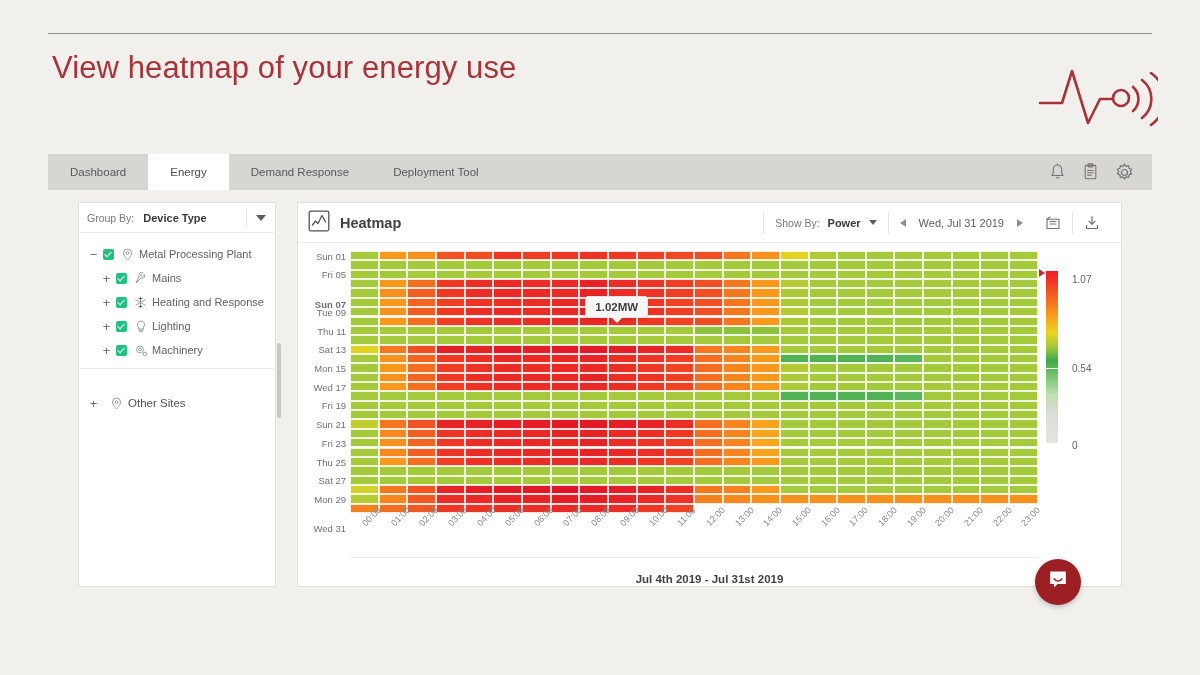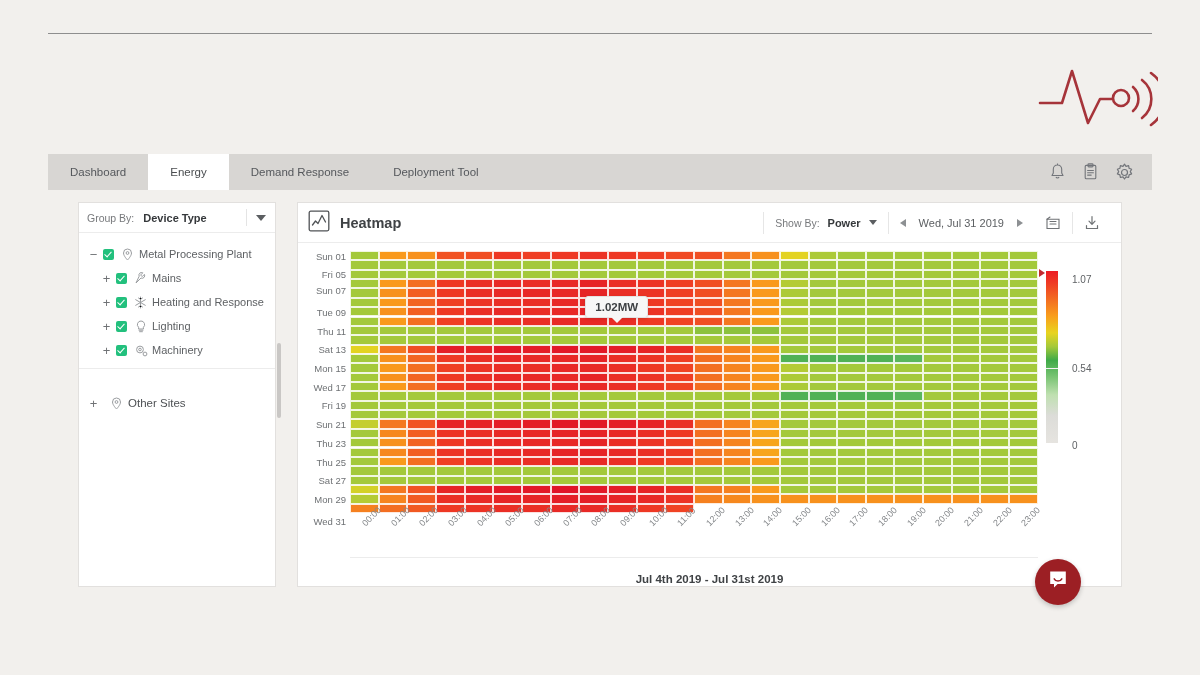--- a/index.html
+++ b/index.html
@@ -141,20 +141,21 @@
     border-radius: 50%; background: #9c1f24; display: flex; align-items: center; justify-content: center;
     box-shadow: 0 2px 5px rgba(0,0,0,0.22);
   }
 </style>
 </head>
 <body>
 
 <div class="slide">
 
   <div class="top-rule"></div>
+  <div class="slide-title">View heatmap of your energy use</div>
 
   <div class="brand-logo">
     <svg width="122" height="70" viewBox="0 0 122 70">
       <path d="M4 46 L26 46 L36 14 L52 66 L64 42 L76 42" fill="none" stroke="#a6343a" stroke-width="2.6" stroke-linejoin="round" stroke-linecap="round"></path>
       <circle cx="85" cy="41" r="8" fill="none" stroke="#a6343a" stroke-width="2.6"></circle>
       <path d="M97 30 A16 16 0 0 1 97 54" fill="none" stroke="#a6343a" stroke-width="2.6" stroke-linecap="round"></path>
       <path d="M106 23 A24 24 0 0 1 106 61" fill="none" stroke="#a6343a" stroke-width="2.6" stroke-linecap="round"></path>
       <path d="M115 16 A32 32 0 0 1 115 68" fill="none" stroke="#a6343a" stroke-width="2.6" stroke-linecap="round"></path>
     </svg>
   </div>
@@ -314,33 +315,33 @@
                   <path d="M2.5 10.5 V13.5 H13.5 V10.5" fill="none" stroke="#6f7275" stroke-width="1.2" stroke-linecap="round"></path>
                 </svg>
             </div>
           </div>
         </div>
 
         <div class="plot">
           <div class="ylabels" id="ylabels">
               <div class="ylab" style="top: 4.67857px;">Sun 01</div>
               <div class="ylab" style="top: 23.3929px;">Fri 05</div>
-              <div class="ylab" style="top: 39px;">Sun 07</div>
+              <div class="ylab" style="top: 53px; font-weight: bold;">Sun 07</div>
               <div class="ylab" style="top: 60.8214px;">Tue 09</div>
               <div class="ylab" style="top: 79.5357px;">Thu 11</div>
               <div class="ylab" style="top: 98.25px;">Sat 13</div>
               <div class="ylab" style="top: 116.964px;">Mon 15</div>
               <div class="ylab" style="top: 135.679px;">Wed 17</div>
               <div class="ylab" style="top: 154.393px;">Fri 19</div>
               <div class="ylab" style="top: 173.107px;">Sun 21</div>
-              <div class="ylab" style="top: 191.821px;">Thu 23</div>
+              <div class="ylab" style="top: 191.821px;">Fri 23</div>
               <div class="ylab" style="top: 210.536px;">Thu 25</div>
               <div class="ylab" style="top: 229.25px;">Sat 27</div>
               <div class="ylab" style="top: 247.964px;">Mon 29</div>
-              <div class="ylab" style="top: 270px;">Wed 31</div>
+              <div class="ylab" style="top: 277px;">Wed 31</div>
             </div>
           <div class="grid" id="grid">
               <div class="hm-row" style="top: 0px; height: 9.35714px;">
                 <div class="hm-cell" style="width: 28.6667px; background: rgb(164, 201, 58); border: 0.5px solid rgba(255, 255, 255, 0.85);"></div>
                 <div class="hm-cell" style="width: 28.6667px; background: rgb(249, 153, 28); border: 0.5px solid rgba(255, 255, 255, 0.85);"></div>
                 <div class="hm-cell" style="width: 28.6667px; background: rgb(247, 145, 29); border: 0.5px solid rgba(255, 255, 255, 0.85);"></div>
                 <div class="hm-cell" style="width: 28.6667px; background: rgb(241, 83, 35); border: 0.5px solid rgba(255, 255, 255, 0.85);"></div>
                 <div class="hm-cell" style="width: 28.6667px; background: rgb(240, 78, 35); border: 0.5px solid rgba(255, 255, 255, 0.85);"></div>
                 <div class="hm-cell" style="width: 28.6667px; background: rgb(238, 56, 36); border: 0.5px solid rgba(255, 255, 255, 0.85);"></div>
                 <div class="hm-cell" style="width: 28.6667px; background: rgb(239, 62, 36); border: 0.5px solid rgba(255, 255, 255, 0.85);"></div>

